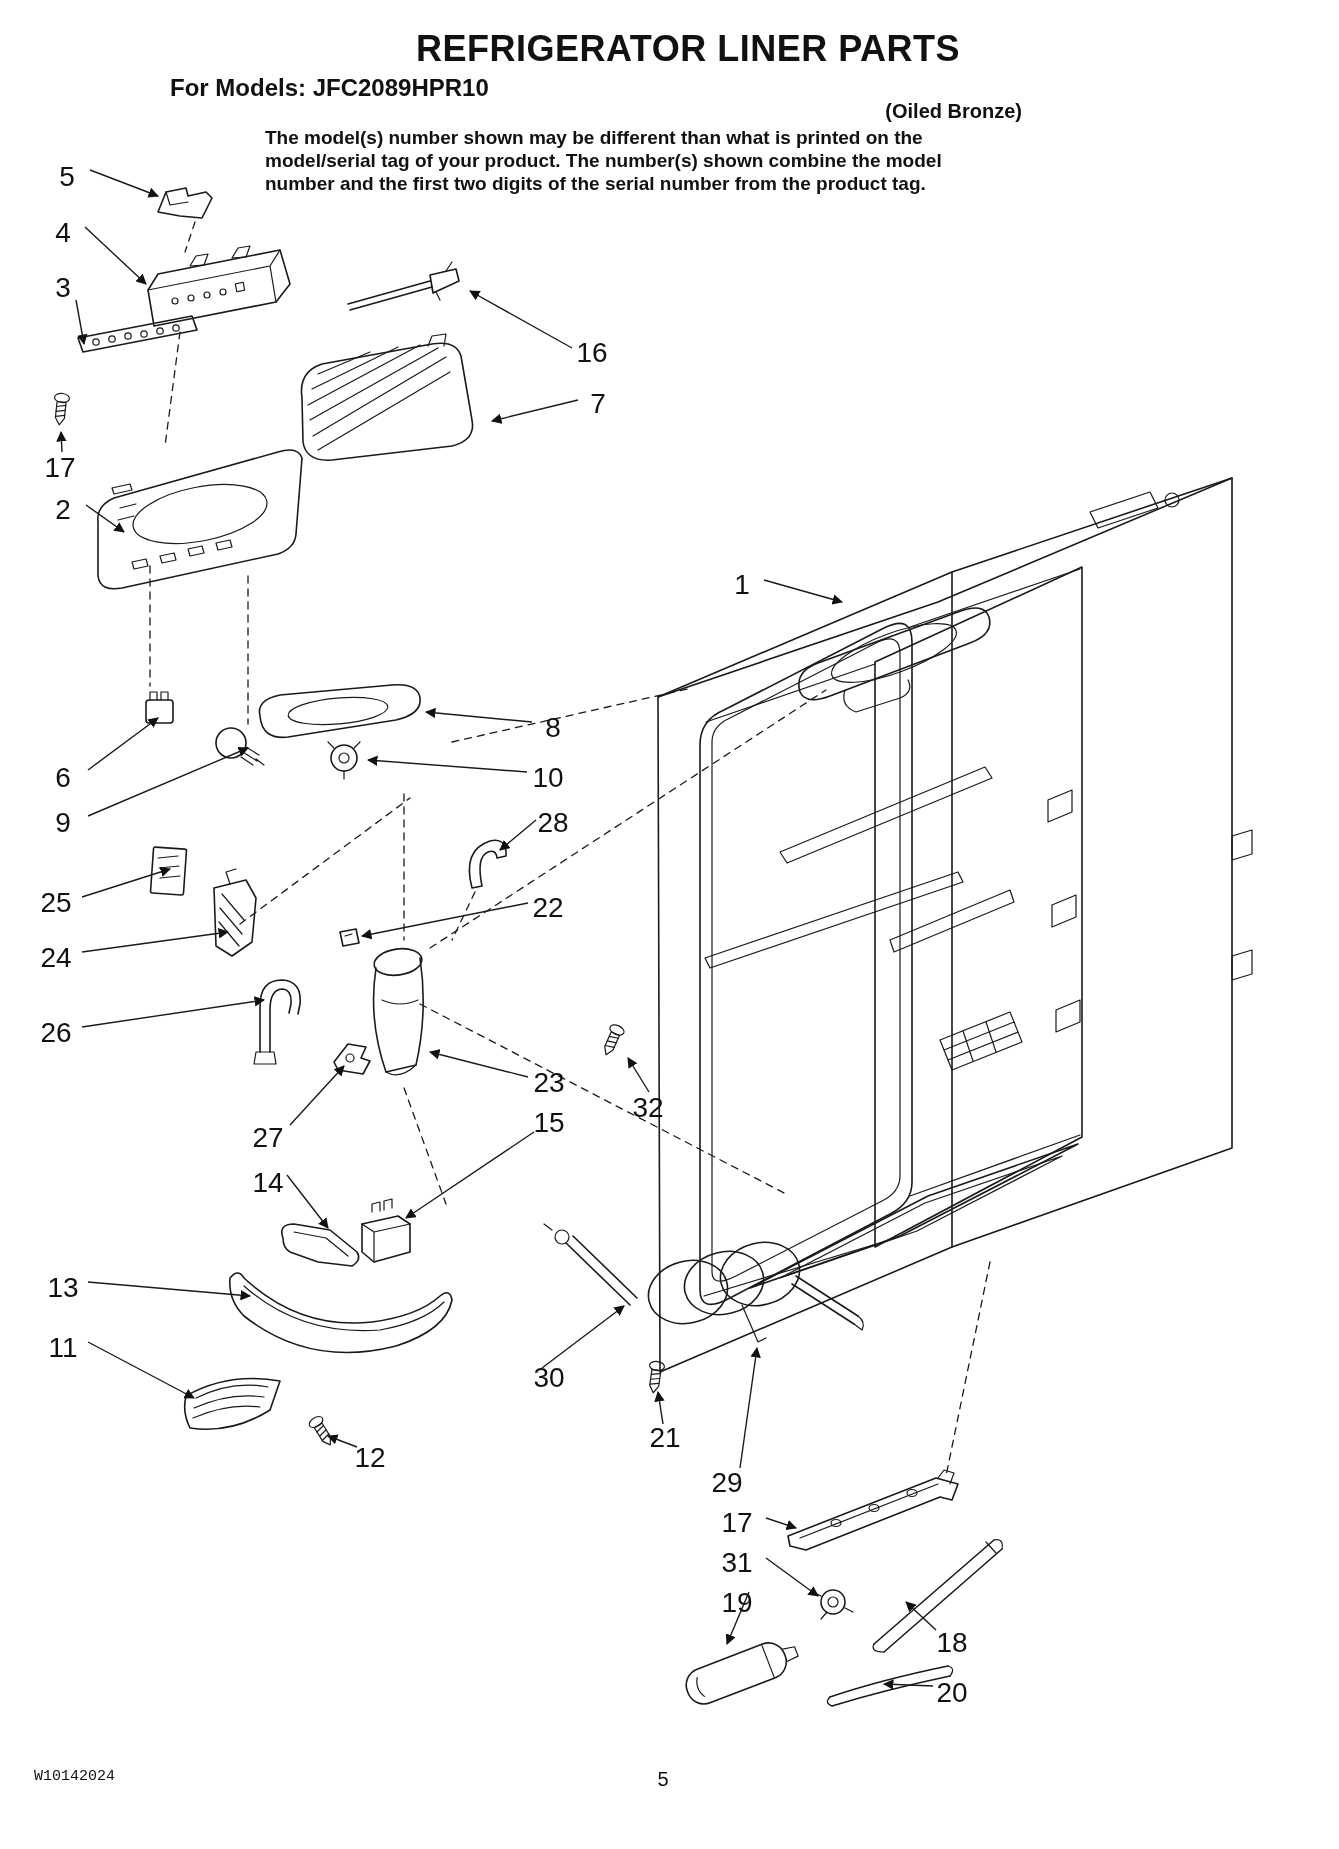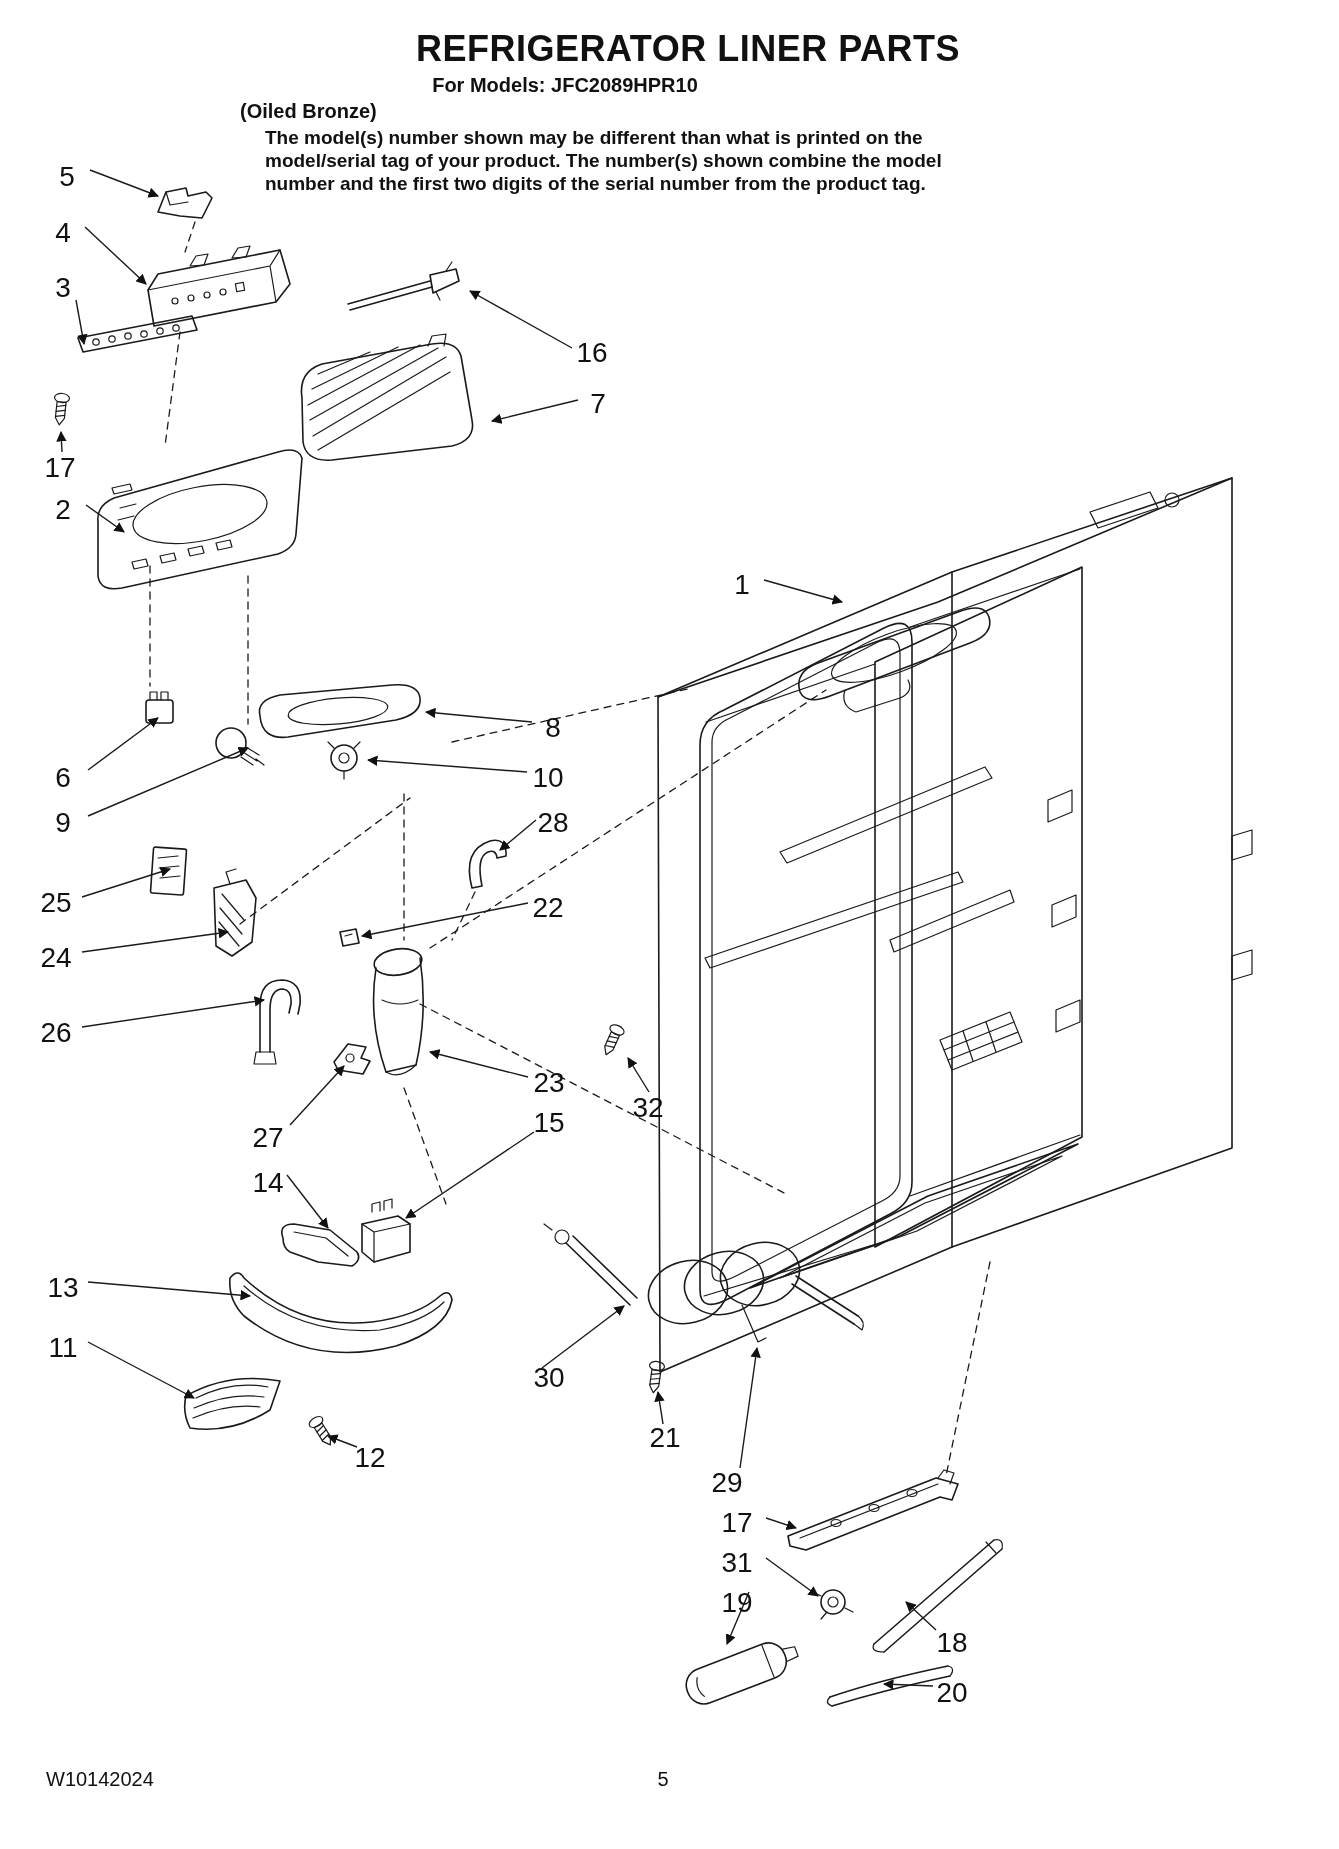--- a/index.html
+++ b/index.html
@@ -1,25 +1,25 @@
 <!DOCTYPE html>
 <html><head>
 <meta charset="utf-8">
 <style>
   html,body{margin:0;padding:0;}
   body{width:1339px;height:1849px;background:#ffffff;position:relative;overflow:hidden;
        font-family:"Liberation Sans",sans-serif;color:#111;}
   .hdr-title{position:absolute;left:170px;top:28px;width:790px;text-align:right;
              font-size:36px;font-weight:700;letter-spacing:.5px;}
-  .hdr-models{position:absolute;left:170px;top:74px;width:790px;text-align:center;
-              font-size:20px;font-weight:700;}
-  .hdr-finish{position:absolute;left:240px;top:100px;width:790px;text-align:left;
+  .hdr-models{position:absolute;left:170px;top:74px;width:790px;
+              font-size:24px;font-weight:700;}
+  .hdr-finish{position:absolute;left:232px;top:100px;width:790px;text-align:right;
               font-size:20px;font-weight:700;}
   .hdr-disc{position:absolute;left:265px;top:127px;width:700px;font-size:19px;line-height:1.2;font-weight:bold;}
-  .ft-doc{position:absolute;left:46px;top:1768px;font-size:20px;}
+  .ft-doc{position:absolute;left:34px;top:1768px;font-size:15px;font-family:Liberation Mono, monospace;}
   .ft-page{position:absolute;left:563px;top:1768px;width:200px;text-align:center;font-size:20px;}
   svg.diagram{position:absolute;left:0;top:0;}
   .s{stroke:#1a1a1a;fill:none;stroke-width:1.6;stroke-linejoin:round;stroke-linecap:round;}
   .thin{stroke-width:1.2;}
   .dash{stroke-dasharray:7 6;stroke-width:1.3;}
   .ldr{stroke:#1a1a1a;stroke-width:1.4;fill:none;}
   .co{font:28px "Liberation Sans",sans-serif;fill:#111;text-anchor:middle;}
 </style>
 </head>
 <body>

